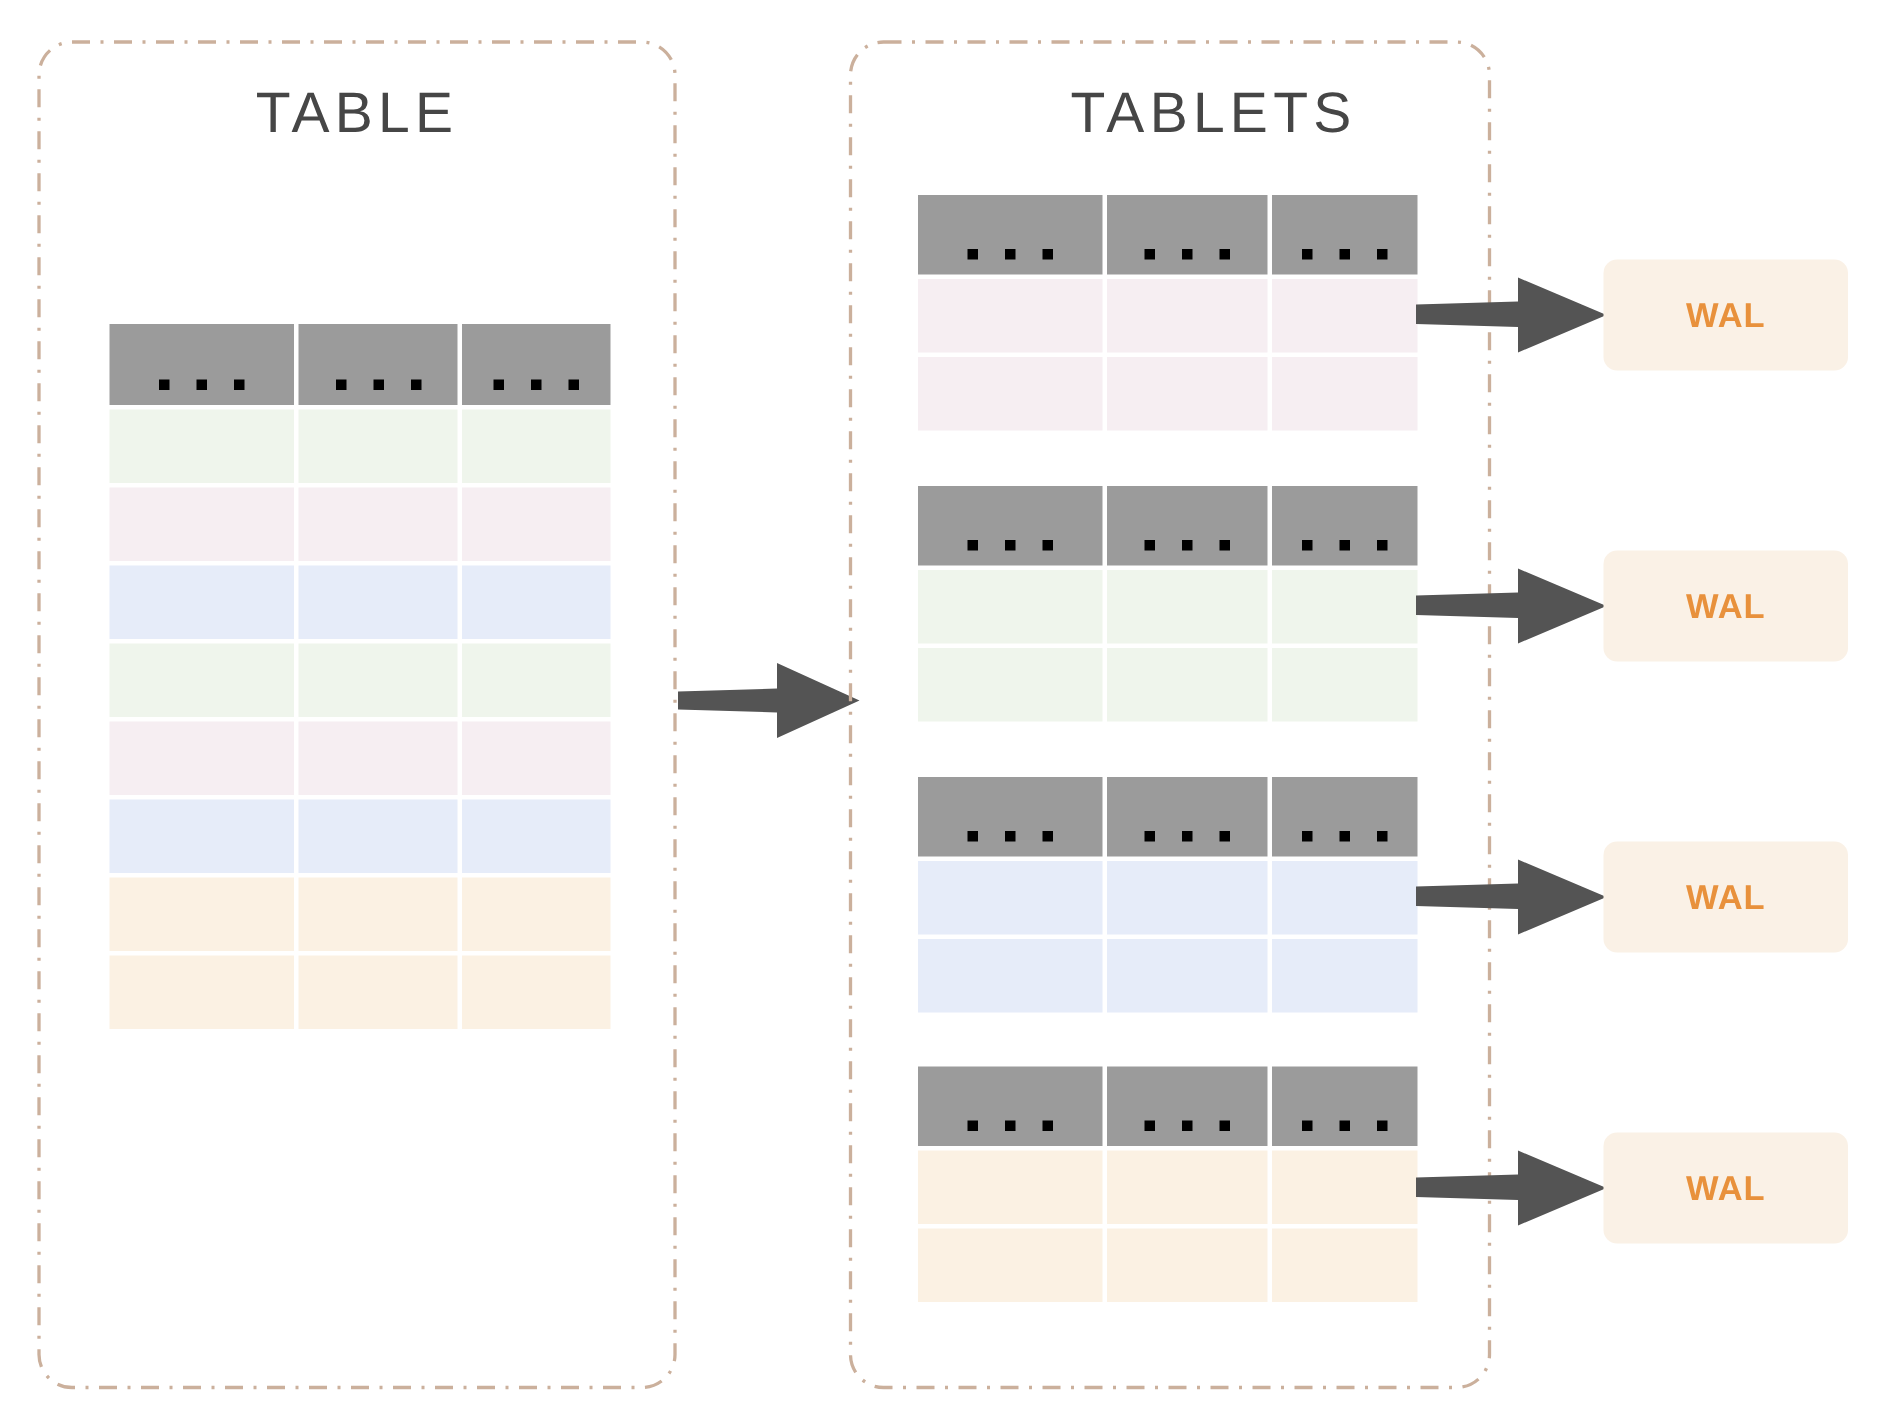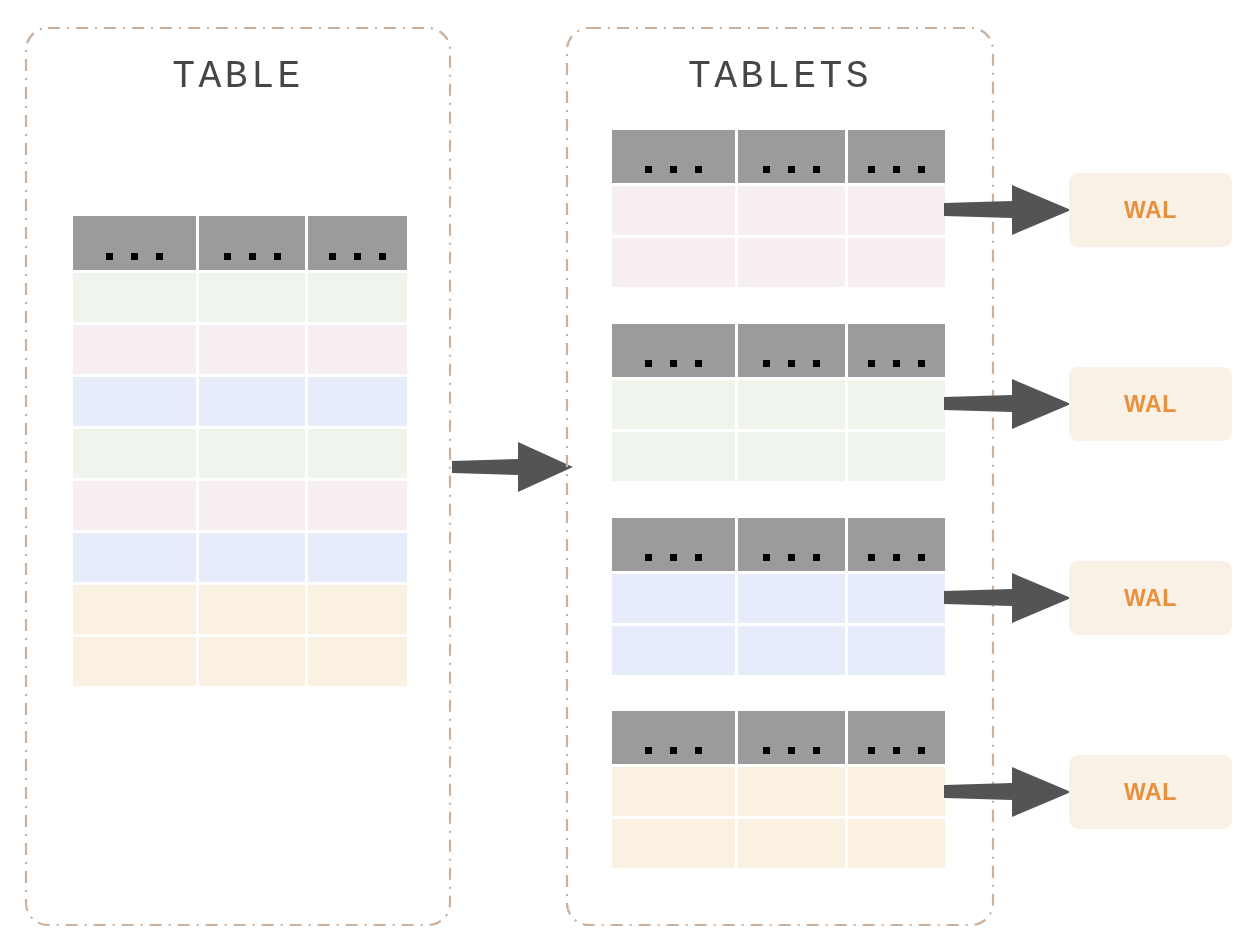--- a/index.html
+++ b/index.html
@@ -43,21 +43,21 @@
 
   .panel-title {
     position: absolute;
     left: 0;
     width: 100%;
     text-align: center;
     color: #464646;
     font-size: 38px;
     font-weight: 300;
     letter-spacing: 3.5px;
-    font-family: Liberation Mono, monospace;
+    font-family: Liberation Sans, sans-serif;
     white-space: nowrap;
   }
   #title-table   { top: 55px; }
   #title-tablets { top: 55px; }
 
   
   .grid {
     position: absolute;
     display: flex;
     flex-direction: column;
@@ -230,21 +230,21 @@
   <svg class="arrow-svg" id="arrow-main" viewBox="0 0 122 58">
     <path d="M0,23 L66,21 L66,4 L121,29 L66,54 L66,37 L0,35 Z" fill="#545454"></path>
   </svg>
 
   <div class="panel" id="panel-tablets">
     <svg class="panel-svg" viewBox="0 0 428 899" preserveAspectRatio="none">
       <rect x="1" y="1" width="426" height="897" rx="22" ry="22" fill="none" stroke="#cbb09c" stroke-width="2.2" stroke-dasharray="12 7 2 7" stroke-linecap="butt"></rect>
     </svg>
   </div>
 
-  <div class="panel-title" id="title-tablets" style="left:566px; width:428px;">TABLETS</div>
+  <div class="panel-title" id="title-tablets" style="left:595px; width:428px;">TABLETS</div>
 
 <div class="grid tablet" id="tablet-0">
       <div class="grid-row">
         <div class="cell head-cell c1">
           <span class="dots">
             <span class="dot"></span>
             <span class="dot"></span>
             <span class="dot"></span>
           </span>
         </div>

